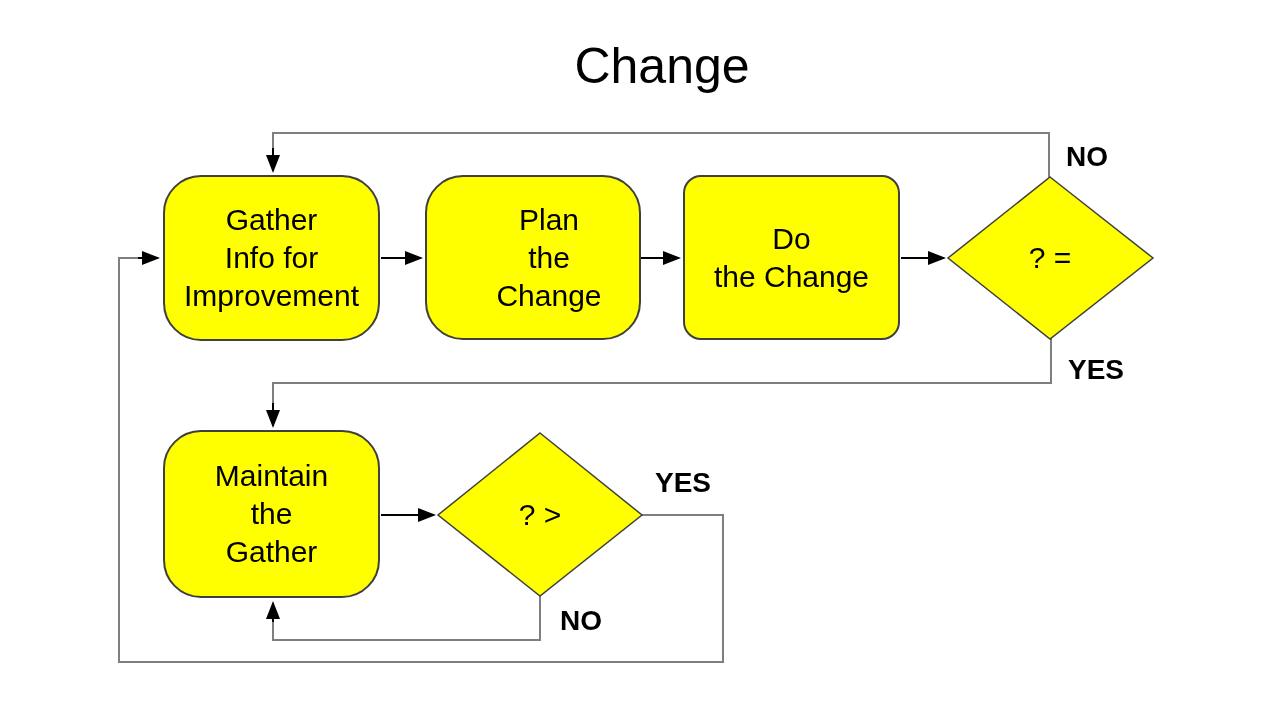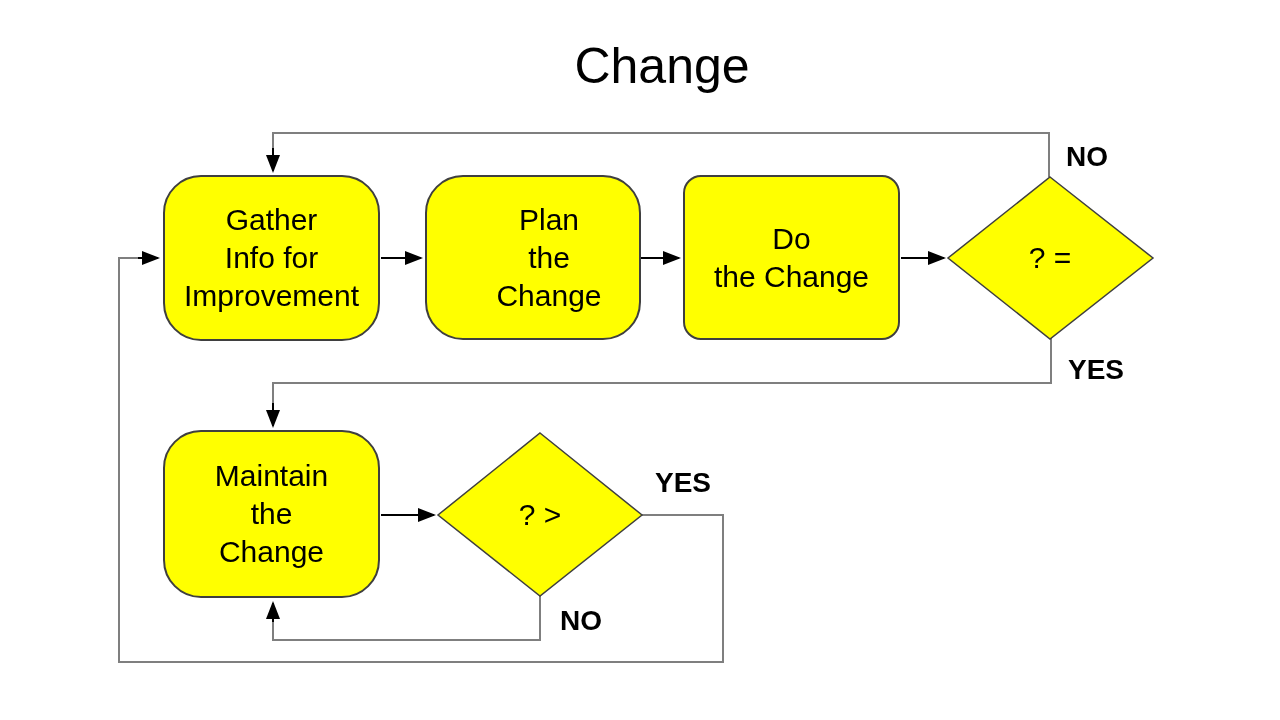--- a/index.html
+++ b/index.html
@@ -109,21 +109,21 @@
   </div>
 
   <div class="node n-do">
     <div class="node-label">Do
 the Change</div>
   </div>
 
   <div class="node n-maintain">
     <div class="node-label">Maintain
 the
-Change</div>
+Gather</div>
   </div>
 
   <div class="decision-label d1-label">? =</div>
   <div class="decision-label d2-label">? &gt;</div>
 
   <div class="edge-label l-no-top">NO</div>
   <div class="edge-label l-yes-right">YES</div>
   <div class="edge-label l-yes-bottom">YES</div>
   <div class="edge-label l-no-bottom">NO</div>
 

